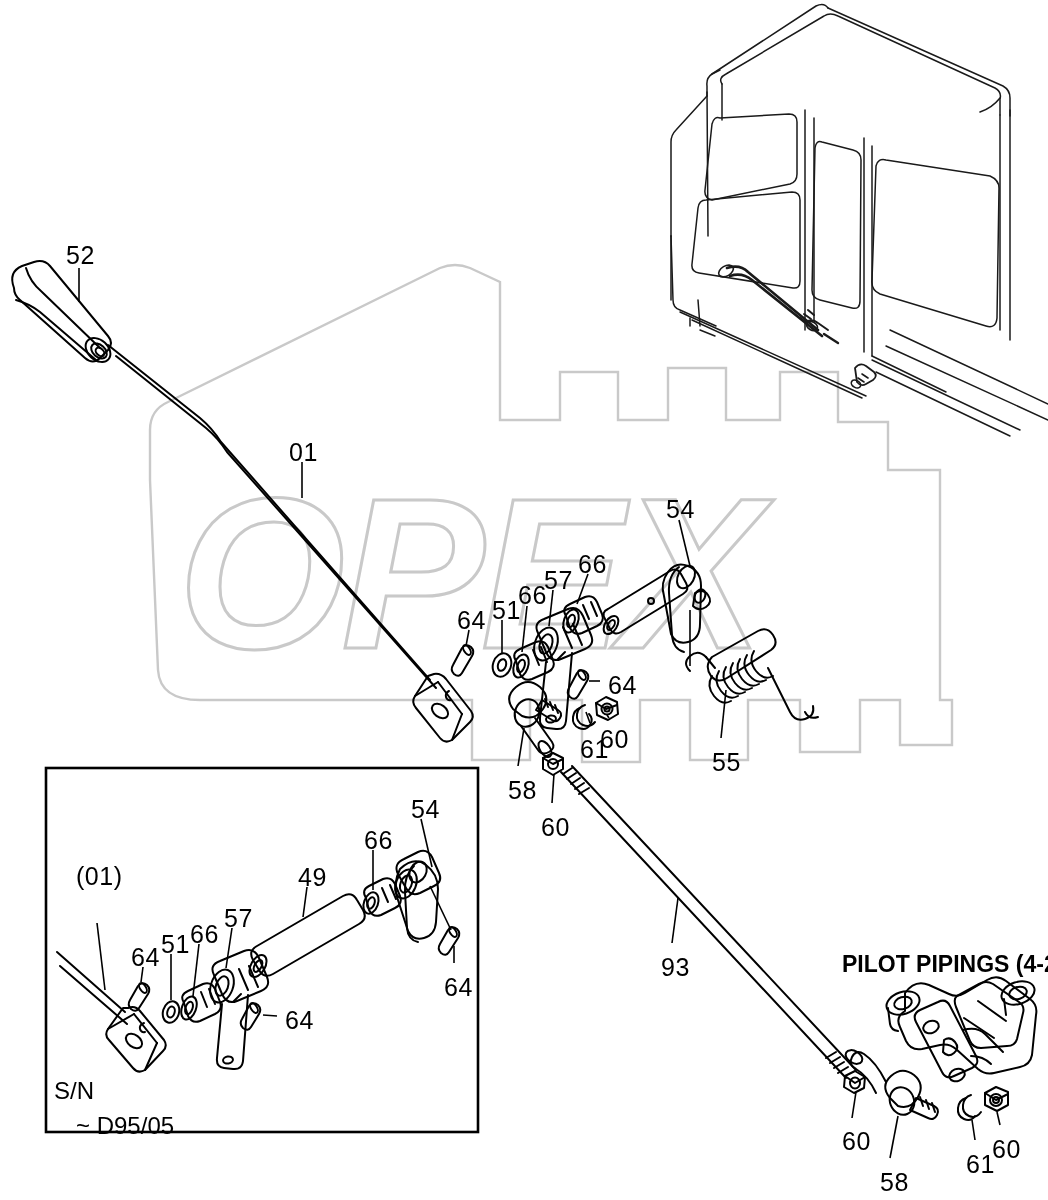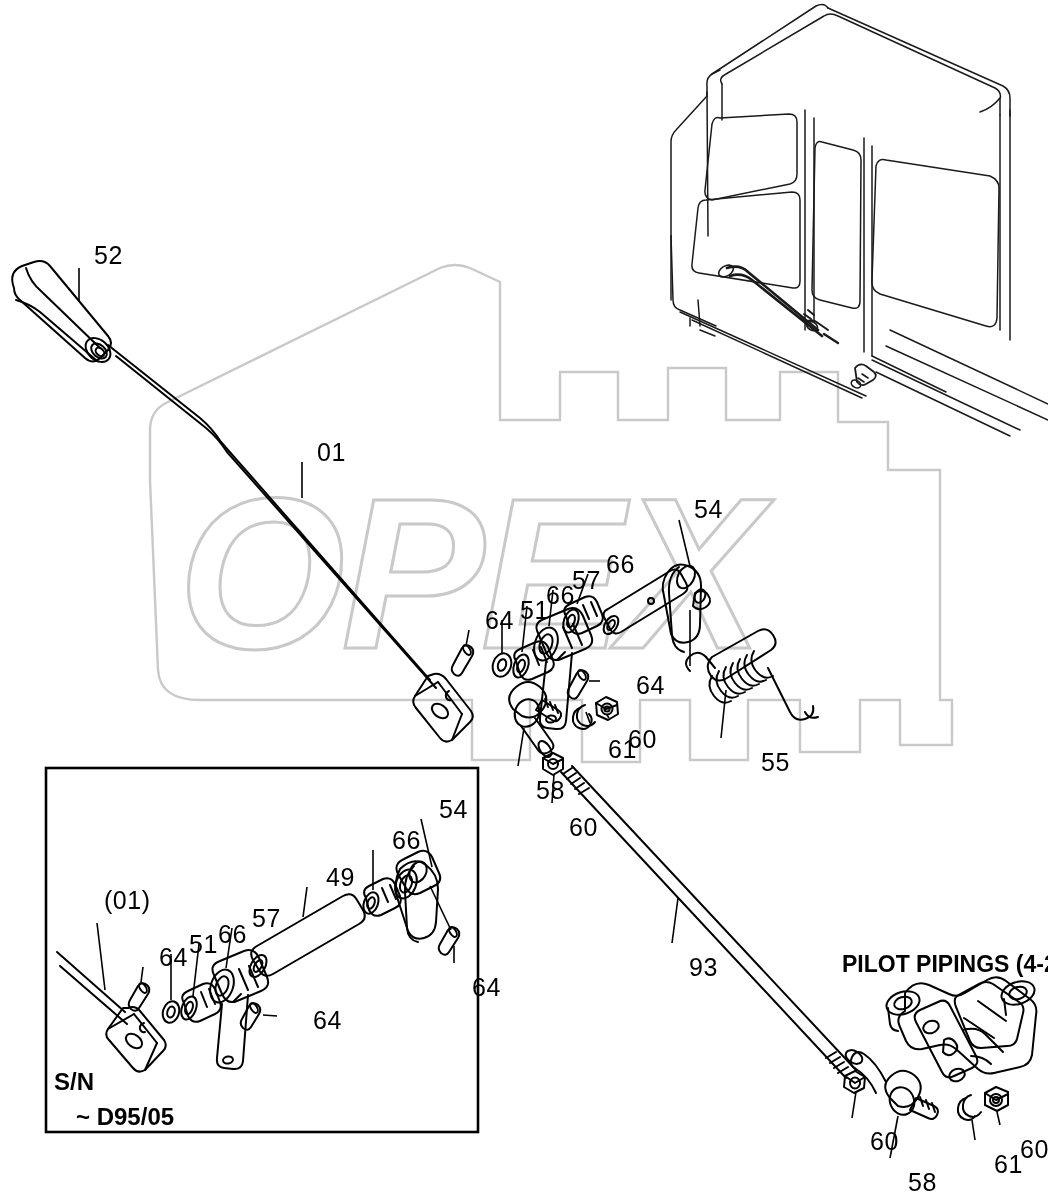--- a/index.html
+++ b/index.html
@@ -27,39 +27,39 @@
   }
   .callout {
     position: absolute;
     font-family: "Liberation Sans", sans-serif;
     font-size: 25px;
     font-weight: 400;
     color: #000000;
     letter-spacing: 0.5px;
     white-space: nowrap;
     line-height: 1;
-    margin-left: 28px;
   }
   .title-text {
     position: absolute;
     font-family: "Liberation Sans", sans-serif;
     font-size: 23px;
     font-weight: 700;
     color: #000000;
     white-space: nowrap;
     line-height: 1;
   }
   .sn-text {
     position: absolute;
     font-family: "Liberation Sans", sans-serif;
     font-size: 24px;
-    font-weight: 700;
+    font-weight: 400;
     color: #000000;
     white-space: nowrap;
     line-height: 1;
+    margin-top: 9px;
   }
   .wm-text {
     font-family: "Liberation Sans", sans-serif;
     font-weight: 700;
     font-style: italic;
   }
 </style>
 </head>
 <body>
 
@@ -425,32 +425,32 @@
     <span class="callout" style="left:289px; top:440px;">01</span>
     <span class="callout" style="left:457px; top:608px;">64</span>
     <span class="callout" style="left:492px; top:598px;">51</span>
     <span class="callout" style="left:518px; top:583px;">66</span>
     <span class="callout" style="left:544px; top:568px;">57</span>
     <span class="callout" style="left:578px; top:552px;">66</span>
     <span class="callout" style="left:666px; top:497px;">54</span>
     <span class="callout" style="left:608px; top:673px;">64</span>
     <span class="callout" style="left:580px; top:737px;">61</span>
     <span class="callout" style="left:600px; top:727px;">60</span>
-    <span class="callout" style="left:733px; top:750px;">55</span>
+    <span class="callout" style="left:712px; top:750px;">55</span>
     <span class="callout" style="left:508px; top:778px;">58</span>
     <span class="callout" style="left:541px; top:815px;">60</span>
     <span class="callout" style="left:661px; top:955px;">93</span>
     <span class="callout" style="left:842px; top:1129px;">60</span>
     <span class="callout" style="left:880px; top:1170px;">58</span>
     <span class="callout" style="left:966px; top:1152px;">61</span>
     <span class="callout" style="left:992px; top:1137px;">60</span>
   </div>
 
   <div>
-    <span class="callout" style="left:76px;  top:888px;">(01)</span>
+    <span class="callout" style="left:76px;  top:864px;">(01)</span>
     <span class="callout" style="left:131px; top:945px;">64</span>
     <span class="callout" style="left:161px; top:932px;">51</span>
     <span class="callout" style="left:190px; top:922px;">66</span>
     <span class="callout" style="left:224px; top:906px;">57</span>
     <span class="callout" style="left:298px; top:865px;">49</span>
     <span class="callout" style="left:364px; top:828px;">66</span>
     <span class="callout" style="left:411px; top:797px;">54</span>
     <span class="callout" style="left:285px; top:1008px;">64</span>
     <span class="callout" style="left:444px; top:975px;">64</span>
 

